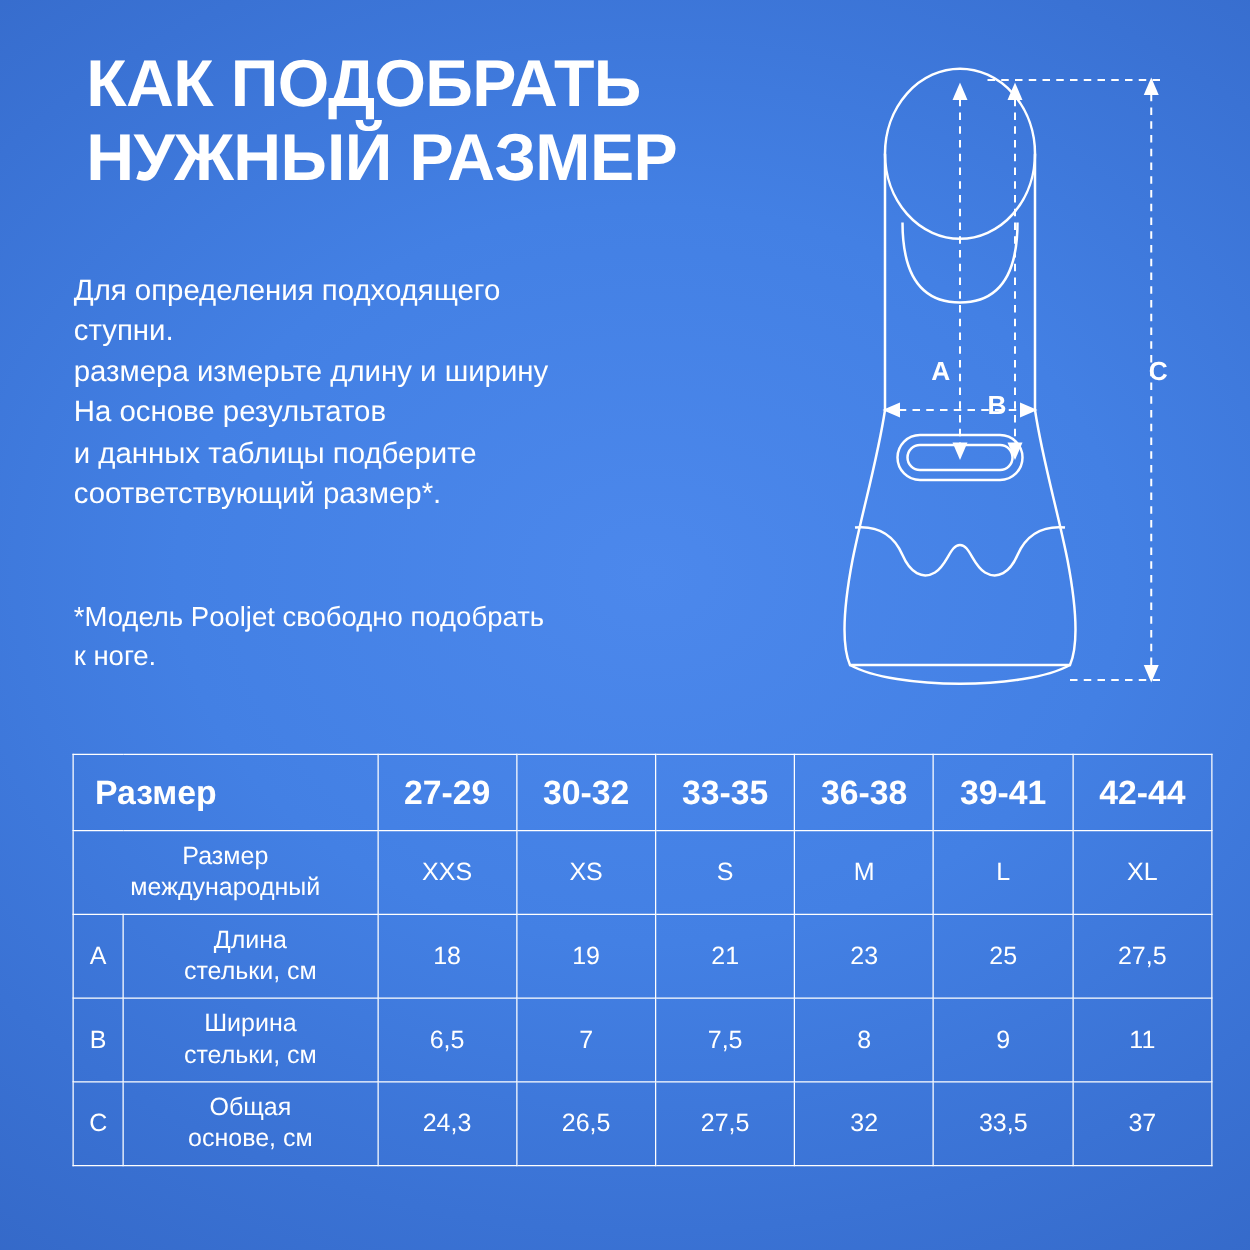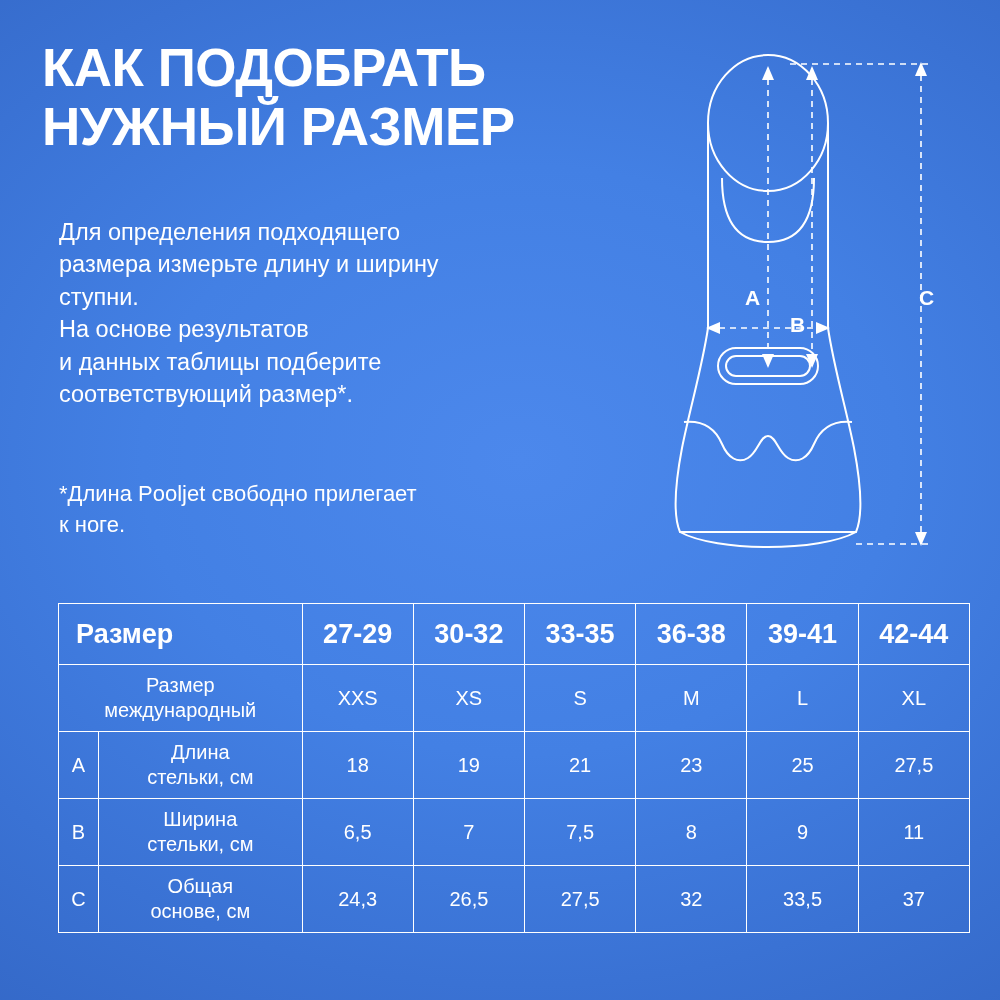--- a/index.html
+++ b/index.html
@@ -18,21 +18,21 @@
     width: 1000px;
     height: 1000px;
     background:
       radial-gradient(ellipse 900px 700px at 52% 46%, #4c88ec 0%, #4380e4 42%, #3a72d4 75%, #3468c7 100%);
     color: #ffffff;
   }
 
   
   .headline {
     position: absolute;
-    left: 42px;
+    left: 69px;
     top: 38px;
     width: 620px;
     font-size: 53px;
     line-height: 1.12;
     font-weight: bold;
     letter-spacing: -0.5px;
     text-transform: uppercase;
     color: #ffffff;
   }
   .headline span { display: block; white-space: nowrap; }
@@ -139,29 +139,29 @@
 
 <div class="page">
 
   <div class="headline">
     <span>Как подобрать</span>
     <span>нужный размер</span>
   </div>
 
   <div class="intro">
     <p>Для определения подходящего</p>
+    <p>ступни.</p>
     <p>размера измерьте длину и ширину</p>
-    <p>ступни.</p>
     <p>На основе результатов</p>
     <p>и данных таблицы подберите</p>
     <p>соответствующий размер*.</p>
   </div>
 
   <div class="note">
-    <p>*Длина Pooljet свободно прилегает</p>
+    <p>*Модель Pooljet свободно подобрать</p>
     <p>к ноге.</p>
   </div>
 
   <div class="illustration">
     <svg width="340" height="530" viewBox="0 0 340 530" fill="none" xmlns="http://www.w3.org/2000/svg">
       <g stroke="#ffffff" stroke-width="2" fill="none">
 
         <ellipse cx="128" cy="95" rx="60" ry="68"></ellipse>
 
         <path d="M68 95 L68 300"></path>

